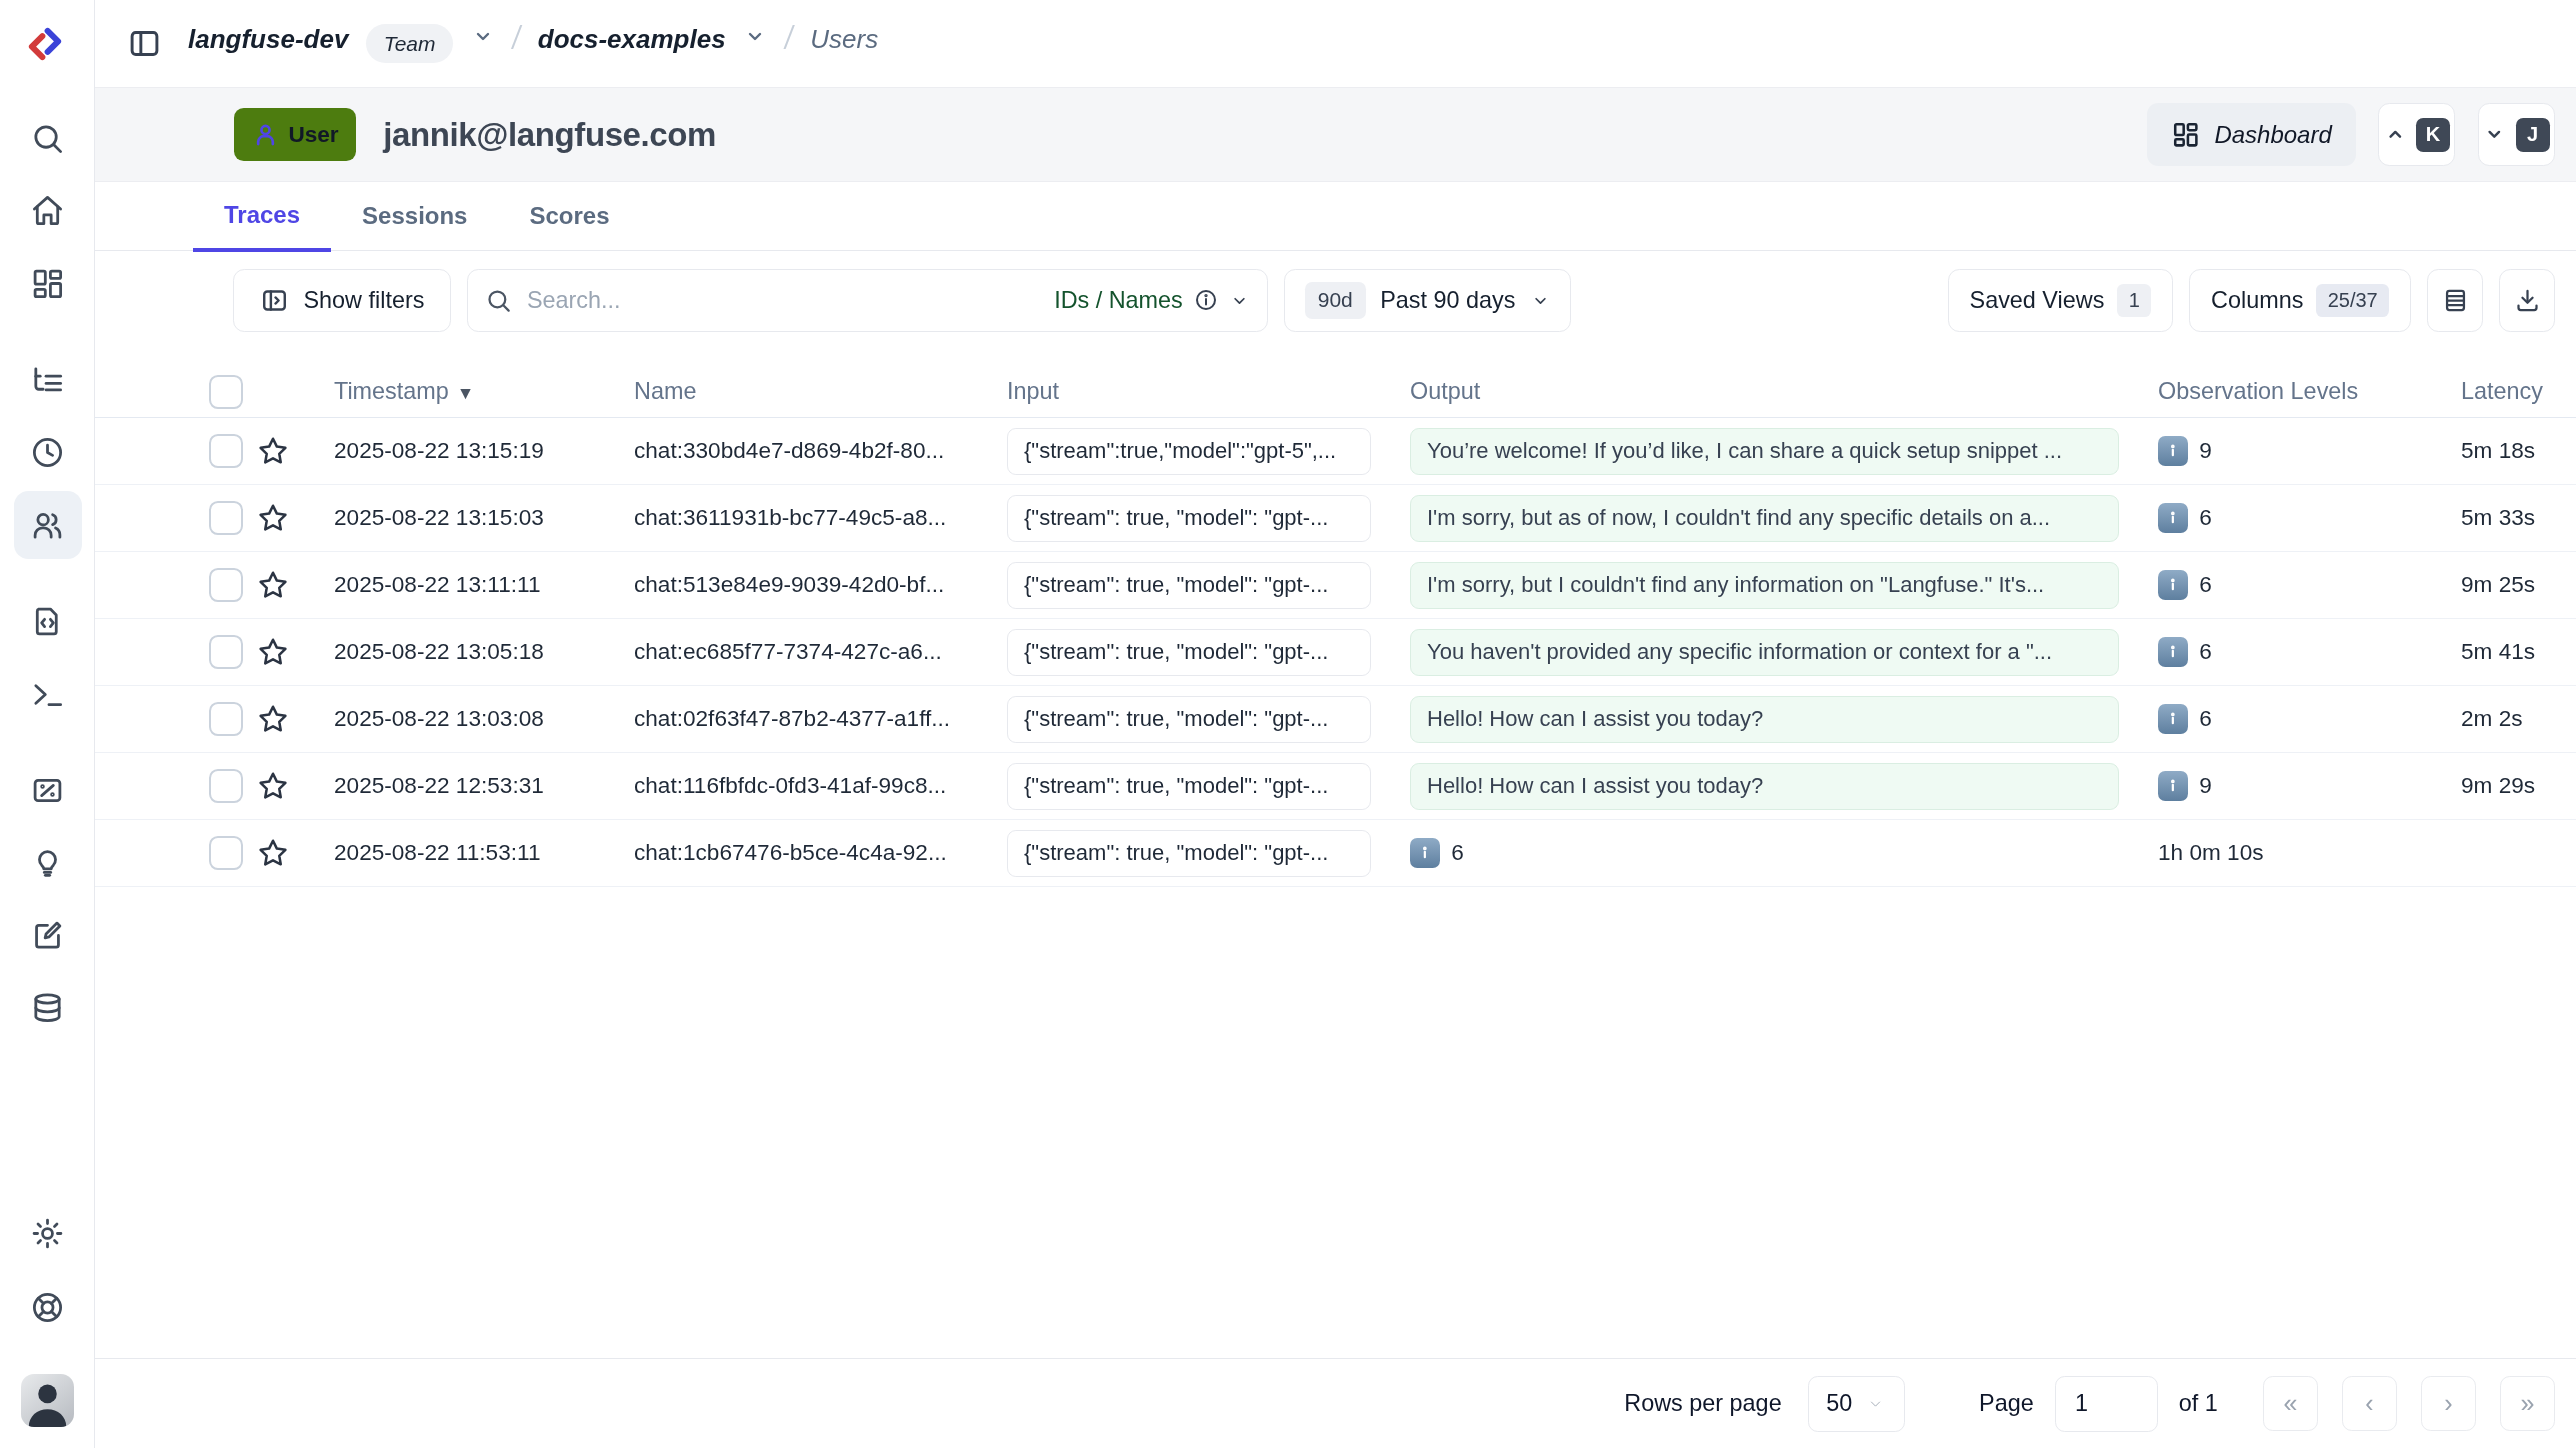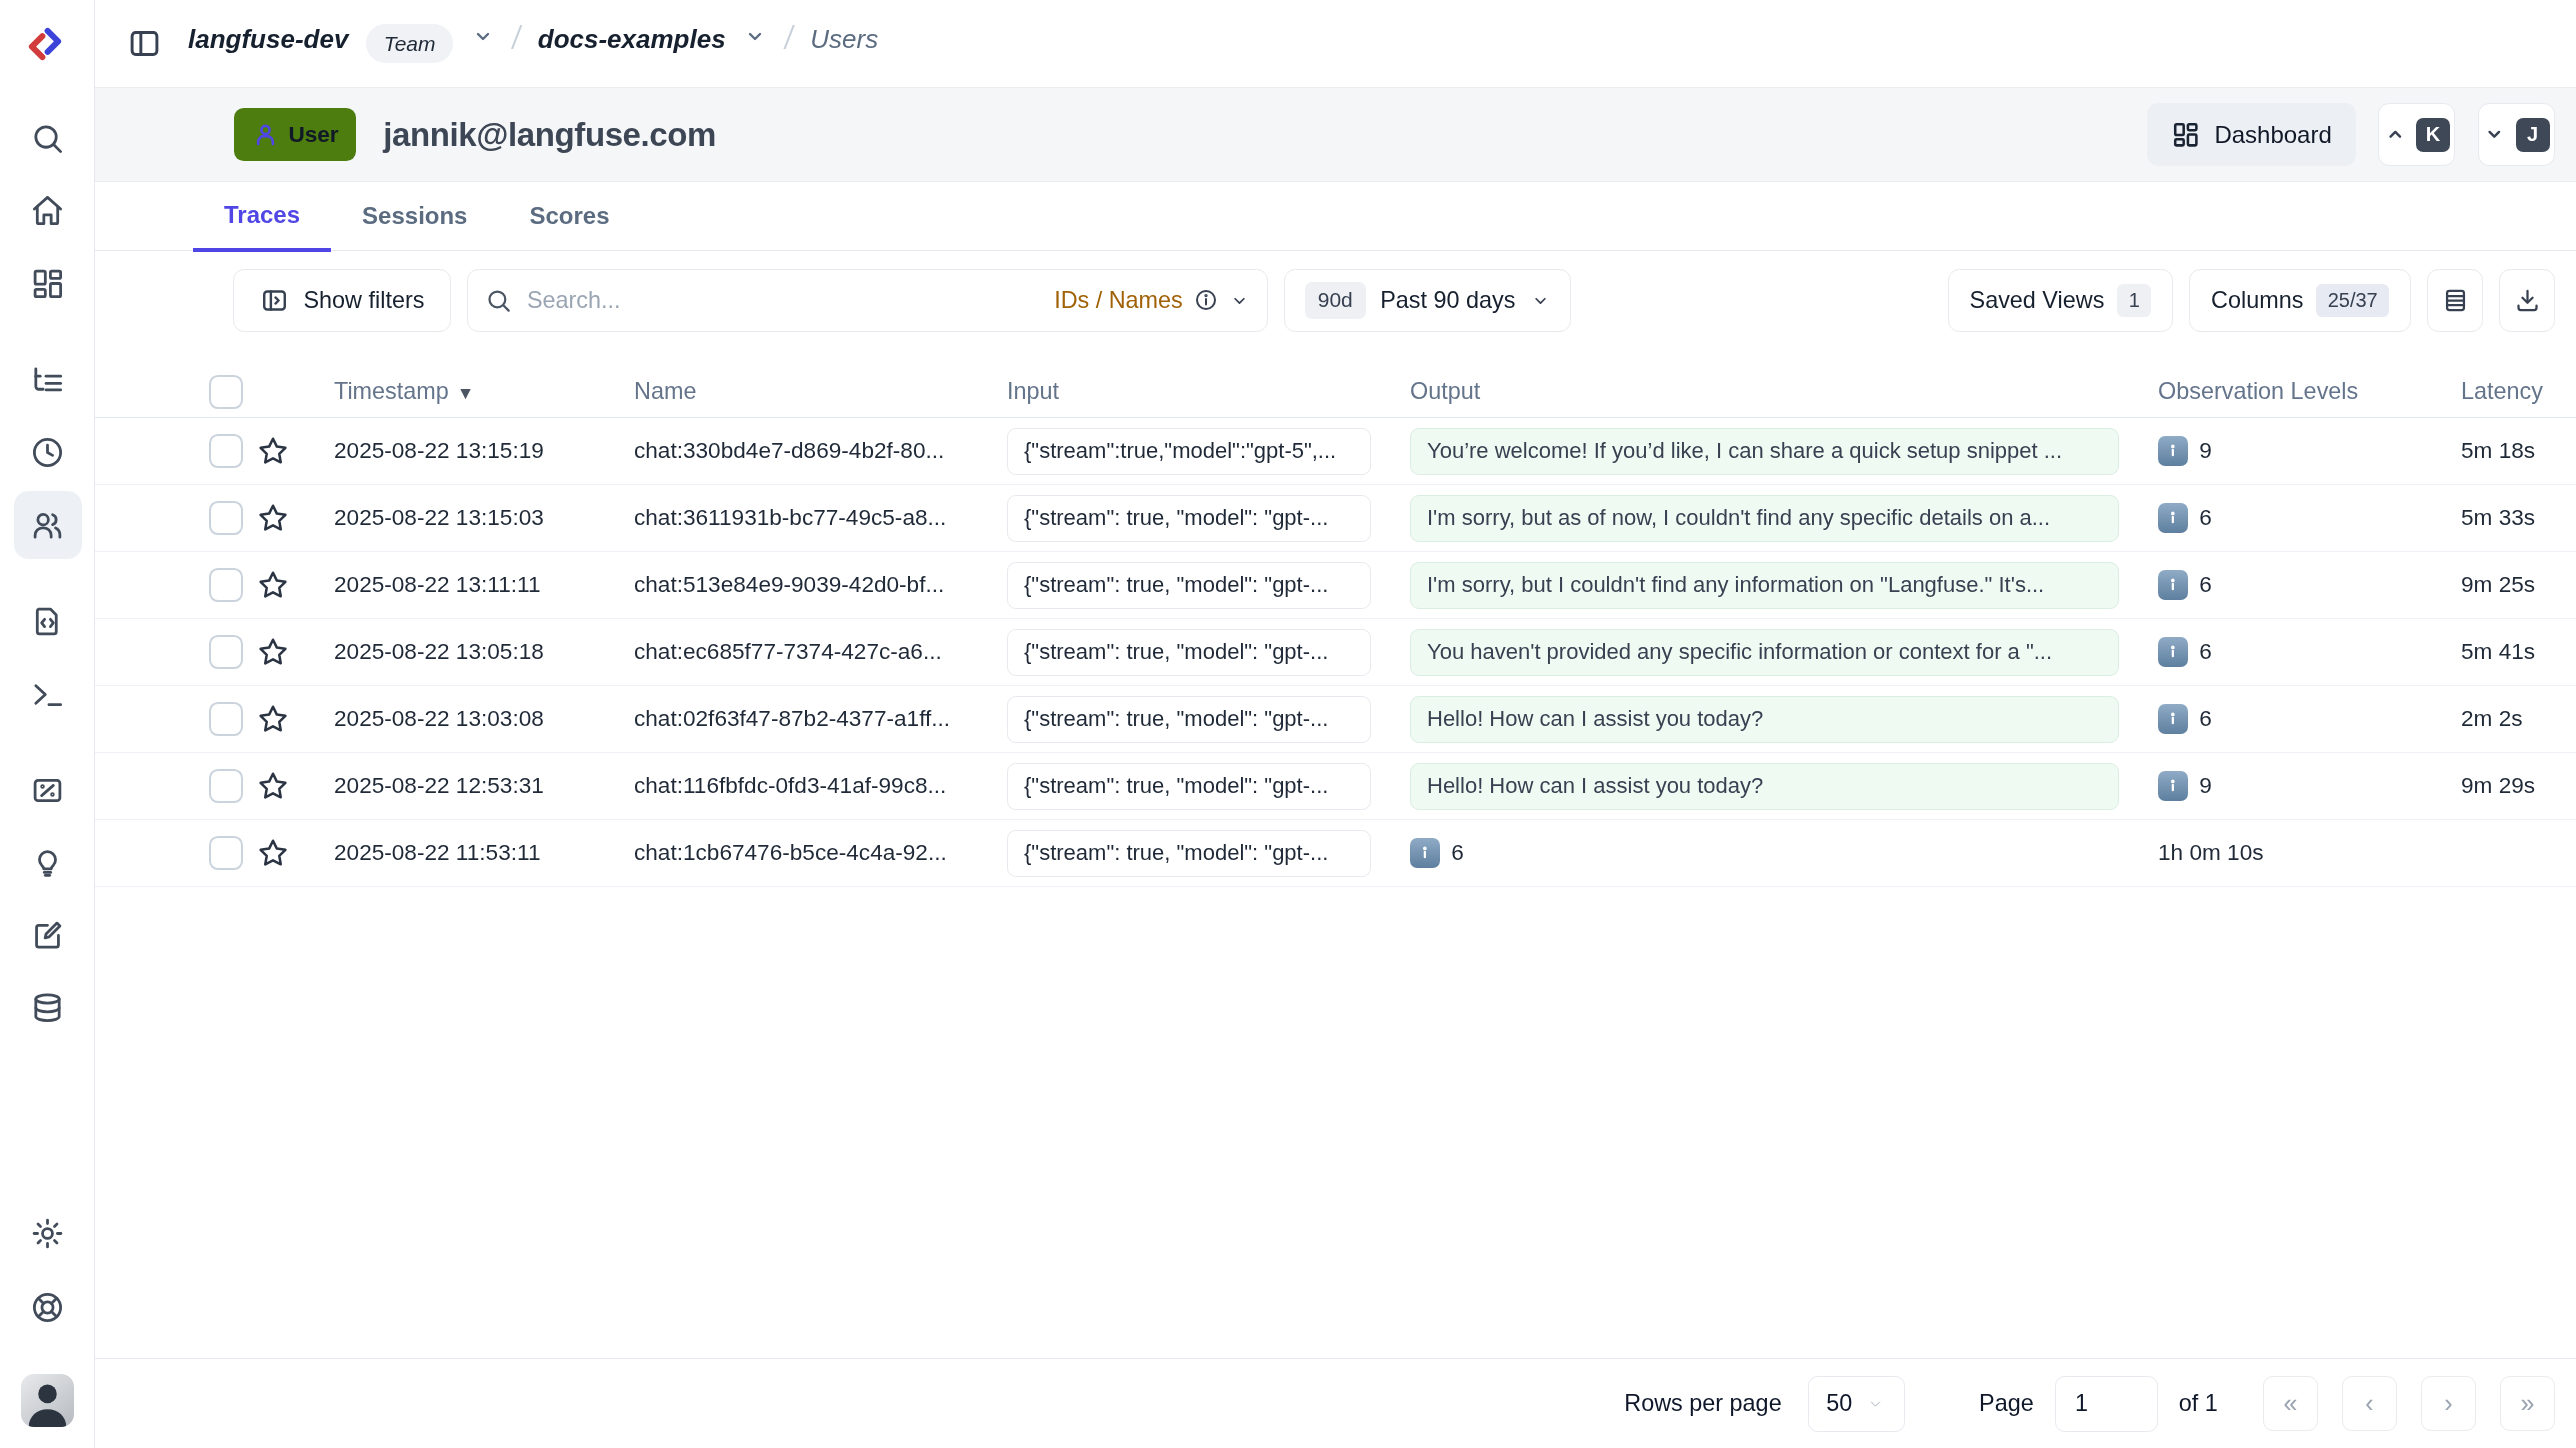--- a/index.html
+++ b/index.html
@@ -39,21 +39,21 @@
   .chev{width:24px; height:24px; stroke:#5b6b80; fill:none; stroke-width:2.4; stroke-linecap:round; stroke-linejoin:round;}
 
   .user-band{height:95px; background:var(--band); border-top:1.6px solid #ecedf1; border-bottom:1.6px solid #ecedf1;
     display:flex; align-items:center; padding:0 21px 0 139px;}
   .type-badge{background:#4d7c0f; border-radius:9.7px; height:53px; padding:0 17.7px; display:flex; align-items:center; gap:9.7px;}
   .type-badge svg{width:27px; height:27px; stroke:var(--indigo); fill:none; stroke-width:2.4; stroke-linecap:round; stroke-linejoin:round;}
   .type-badge span{font-size:22.6px; font-weight:700; color:#111827;}
   .page-title{margin-left:27px; font-size:33px; font-weight:700; color:#3d4654; letter-spacing:-0.4px;}
   .band-right{margin-left:auto; display:flex; align-items:center; gap:22.6px;}
   .dash-btn{background:#eceff3; border-radius:11.3px; height:63px; padding:0 24px; display:flex; align-items:center; gap:14.5px;
-    font-size:24px; font-weight:500; color:#111827; cursor:pointer;}
+    font-size:24px; font-weight:500; color:#111827; cursor:pointer;font-style:italic;}
   .dash-btn svg{width:29px; height:29px; stroke:#1a2433; fill:none; stroke-width:2.1;}
   .key-btn{width:77px; height:63px; background:#fff; border:1.6px solid var(--border); border-radius:11.3px;
     display:flex; align-items:center; justify-content:center; gap:9.7px; cursor:pointer;}
   .key-btn svg{width:22.6px; height:22.6px; stroke:#374151; fill:none; stroke-width:2.6; stroke-linecap:round; stroke-linejoin:round;}
   .keycap{width:34px; height:34px; background:#3f4856; color:#fff; border-radius:7.2px; font-size:20px; font-weight:700;
     display:flex; align-items:center; justify-content:center;}
 
   .stats{height:122px; display:flex; align-items:center; gap:74px; padding-left:151px; font-size:22.6px; font-weight:600; color:#0d1b2e;}
 
   .tabs{display:flex; padding-left:98px; border-bottom:1.6px solid var(--border); height:69px; align-items:stretch;}
@@ -63,21 +63,21 @@
   .filter-bar{display:flex; align-items:center; gap:16px; padding:17.7px 21px 0 138px; height:81px;}
   .fbtn{height:63px; background:#fff; border:1.6px solid var(--border); border-radius:11.3px; display:flex; align-items:center; cursor:pointer;}
   .fbtn svg{stroke:#374151; fill:none; stroke-width:2; stroke-linecap:round; stroke-linejoin:round;}
   .show-filters{padding:0 26px; gap:14.5px; font-size:23.4px; font-weight:500; color:#16202e;}
   .show-filters svg{width:29px; height:29px;}
   .searchbox{width:801px; padding:0 17px; gap:14.5px;}
   .searchbox svg.mag{width:27px; height:27px; stroke:#4b5563;}
   .searchbox input{flex:1; border:none; outline:none; font-size:23.4px; color:#16202e; background:transparent; min-width:0;
     font-family:"Liberation Sans","DejaVu Sans",sans-serif;}
   .searchbox input::placeholder{color:#9aa5b3;}
-  .search-mode{display:flex; align-items:center; gap:11.3px; font-size:23.4px; font-weight:500; color:#a16207;}
+  .search-mode{display:flex; align-items:center; gap:11.3px; font-size:23.4px; font-weight:500; color:#14532d;}
   .info-ic{width:24px; height:24px; stroke:#374151;}
   .chev-sm{width:21px; height:21px; stroke:#6b7280;}
   .datebtn{padding:0 19.3px; gap:14.5px; font-size:23.4px; font-weight:500; color:#16202e;}
   .mini-chip{background:var(--chip); border-radius:7.2px; padding:6.4px 13px; font-size:21px; font-weight:500; color:#374151;}
   .spacer{flex:1;}
   .views-btn,.cols-btn{padding:0 21px; gap:13px; font-size:23.4px; font-weight:500; color:#16202e;}
   .count-chip{background:var(--chip); border-radius:6.4px; padding:4.8px 11.3px; font-size:20px; color:#374151;}
   .count-chip.ind{background:var(--chip-ind);}
   .icon-btn{width:56px; justify-content:center;}
   .icon-btn svg{width:27px; height:27px;}

